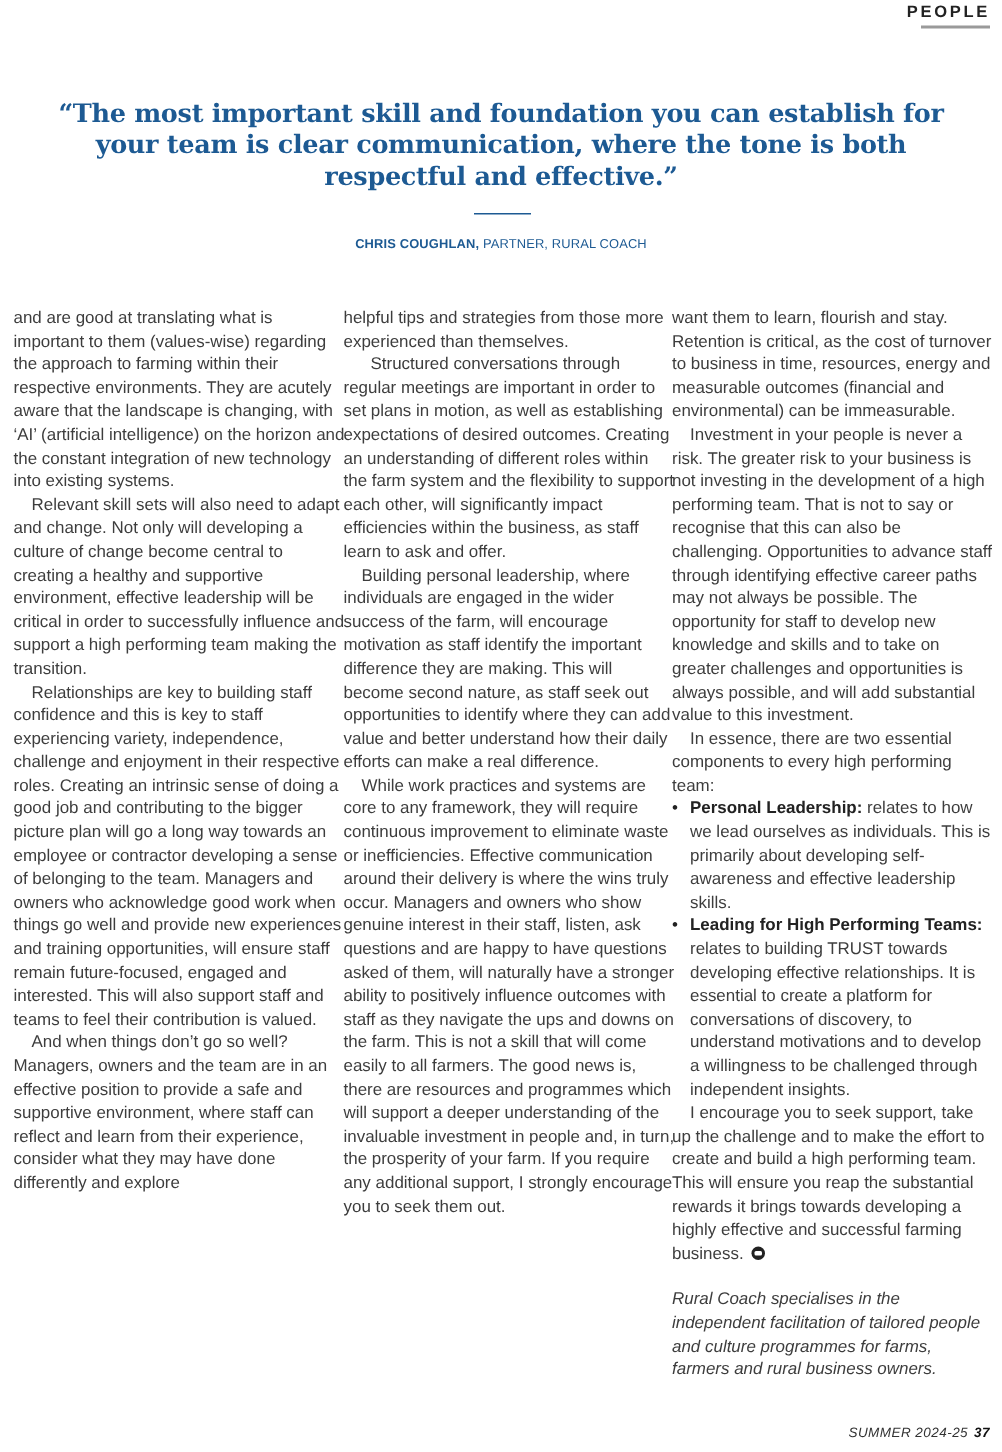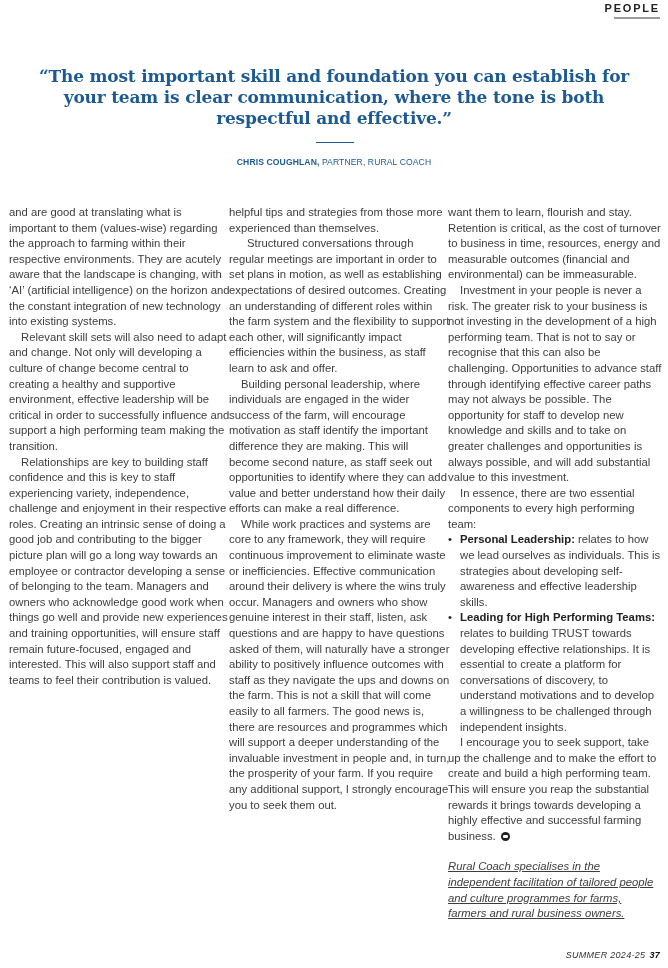--- a/index.html
+++ b/index.html
@@ -16,52 +16,53 @@
   .col3 { left: 448px; width: 214px; }
   .col p { margin: 0; }
   .col p.ind { text-indent: 12px; }
   .col p.ind2 { text-indent: 18px; }
   .bullets { list-style: none; margin: 0; padding: 0; }
   .bullets li { position: relative; padding-left: 12px; }
   .bullets li::before { content: "\2022"; position: absolute; left: 0; top: 0; color: #222; }
   .bullets b { color: #222; }
   .endmark { display: inline-block; width: 9px; height: 9px; border-radius: 50%; background: #222; vertical-align: -1px; margin-left: 2px; position: relative; }
   .endmark::after { content: ""; position: absolute; left: 2px; top: 3px; width: 5px; height: 3px; background: #fff; border-radius: 1px; }
-  .blurb { margin-top: 15px !important; font-style: italic; text-decoration: underline; }
+  .blurb { margin-top: 15px !important; font-style: italic; }
   .footer { position: absolute; right: 8px; top: 950px; font-family: "Liberation Sans", sans-serif; font-size: 9px; color: #333; letter-spacing: 0.3px; font-style: italic; }
   .footer .pg { font-weight: bold; margin-left: 4px; color: #111; }
 </style>
 </head>
 <body>
 
 <div class="section-tag">PEOPLE</div>
 <div class="section-tag-rule"></div>
 
 <div class="pullquote">“The most important skill and foundation you can establish for your team is clear communication, where the tone is both respectful and effective.”</div>
 <div class="quote-rule"></div>
 <div class="attribution"><b>CHRIS COUGHLAN,</b><span> PARTNER, RURAL COACH</span></div>
 
 <div class="col col1">
   <p>and are good at translating what is important to them (values-wise) regarding the approach to farming within their respective environments. They are acutely aware that the landscape is changing, with ‘AI’ (artificial intelligence) on the horizon and the constant integration of new technology into existing systems.</p>
   <p class="ind">Relevant skill sets will also need to adapt and change. Not only will developing a culture of change become central to creating a healthy and supportive environment, effective leadership will be critical in order to successfully influence and support a high performing team making the transition.</p>
   <p class="ind">Relationships are key to building staff confidence and this is key to staff experiencing variety, independence, challenge and enjoyment in their respective roles. Creating an intrinsic sense of doing a good job and contributing to the bigger picture plan will go a long way towards an employee or contractor developing a sense of belonging to the team. Managers and owners who acknowledge good work when things go well and provide new experiences and training opportunities, will ensure staff remain future-focused, engaged and interested. This will also support staff and teams to feel their contribution is valued.</p>
+  <p class="ind">And when things don’t go so well? Managers, owners and the team are in an effective position to provide a safe and supportive environment, where staff can reflect and learn from their experience, consider what they may have done differently and explore</p>
 </div>
 
 <div class="col col2">
   <p>helpful tips and strategies from those more experienced than themselves.</p>
   <p class="ind2">Structured conversations through regular meetings are important in order to set plans in motion, as well as establishing expectations of desired outcomes. Creating an understanding of different roles within the farm system and the flexibility to support each other, will significantly impact efficiencies within the business, as staff learn to ask and offer.</p>
   <p class="ind">Building personal leadership, where individuals are engaged in the wider success of the farm, will encourage motivation as staff identify the important difference they are making. This will become second nature, as staff seek out opportunities to identify where they can add value and better understand how their daily efforts can make a real difference.</p>
   <p class="ind">While work practices and systems are core to any framework, they will require continuous improvement to eliminate waste or inefficiencies. Effective communication around their delivery is where the wins truly occur. Managers and owners who show genuine interest in their staff, listen, ask questions and are happy to have questions asked of them, will naturally have a stronger ability to positively influence outcomes with staff as they navigate the ups and downs on the farm. This is not a skill that will come easily to all farmers. The good news is, there are resources and programmes which will support a deeper understanding of the invaluable investment in people and, in turn, the prosperity of your farm. If you require any additional support, I strongly encourage you to seek them out.</p>
 </div>
 
 <div class="col col3">
   <p>want them to learn, flourish and stay. Retention is critical, as the cost of turnover to business in time, resources, energy and measurable outcomes (financial and environmental) can be immeasurable.</p>
   <p class="ind">Investment in your people is never a risk. The greater risk to your business is not investing in the development of a high performing team. That is not to say or recognise that this can also be challenging. Opportunities to advance staff through identifying effective career paths may not always be possible. The opportunity for staff to develop new knowledge and skills and to take on greater challenges and opportunities is always possible, and will add substantial value to this investment.</p>
   <p class="ind">In essence, there are two essential components to every high performing team:</p>
   <ul class="bullets">
-    <li><b>Personal Leadership:</b><span> relates to how we lead ourselves as individuals. This is strategies about developing self-awareness and effective leadership skills.</span></li>
+    <li><b>Personal Leadership:</b><span> relates to how we lead ourselves as individuals. This is primarily about developing self-awareness and effective leadership skills.</span></li>
     <li><b>Leading for High Performing Teams:</b><span> relates to building TRUST towards developing effective relationships. It is essential to create a platform for conversations of discovery, to understand motivations and to develop a willingness to be challenged through independent insights.</span></li>
   </ul>
   <p class="ind"><span>I encourage you to seek support, take up the challenge and to make the effort to create and build a high performing team. This will ensure you reap the substantial rewards it brings towards developing a highly effective and successful farming business.</span> <span class="endmark"></span></p>
   <p class="blurb">Rural Coach specialises in the independent facilitation of tailored people and culture programmes for farms, farmers and rural business owners.</p>
 </div>
 
 <div class="footer"><span>SUMMER 2024-25</span><span class="pg">37</span></div>
 
 </body></html>

